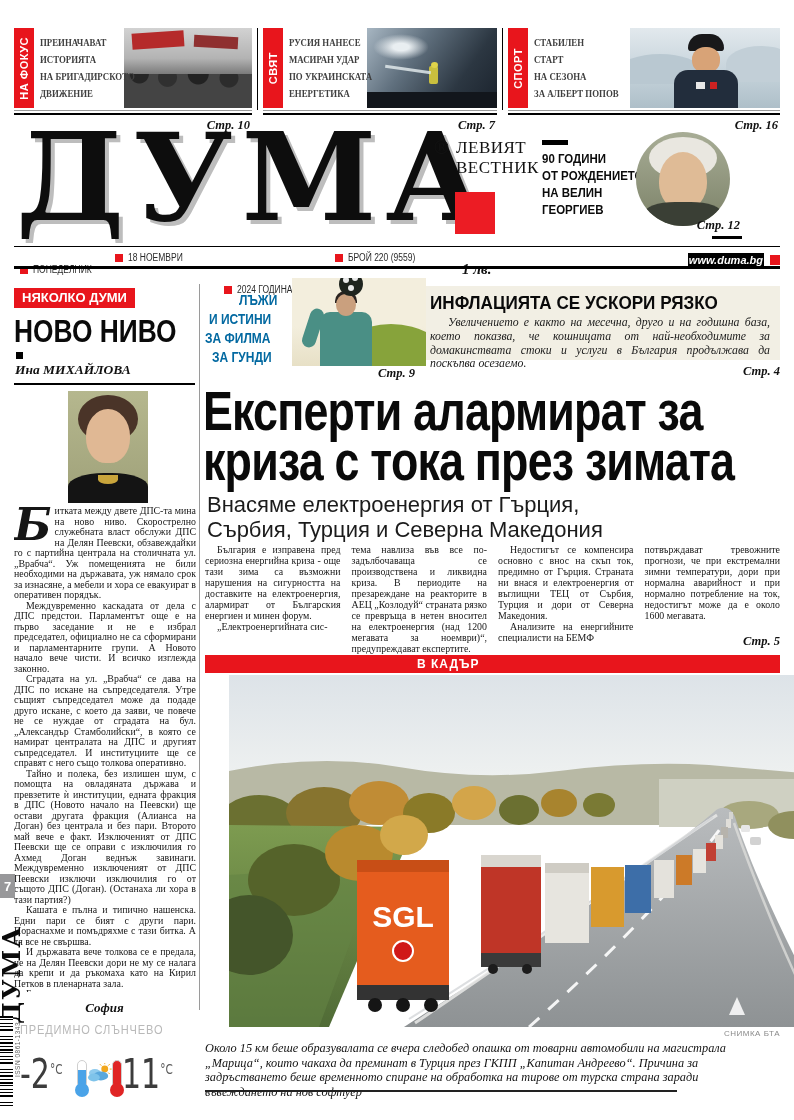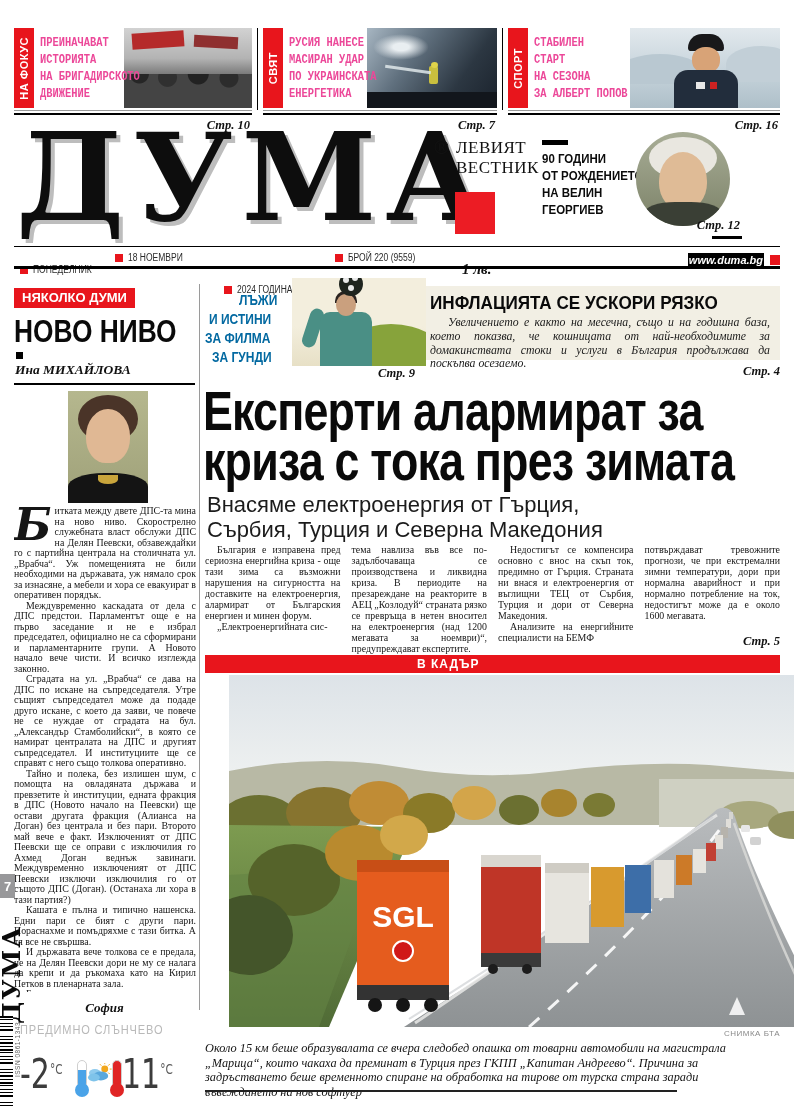--- a/index.html
+++ b/index.html
@@ -9,21 +9,21 @@
   .cx85{display:inline-block;transform:scaleX(.85);transform-origin:0 50%;white-space:nowrap;}
   .cx90{display:inline-block;transform:scaleX(.90);transform-origin:0 50%;white-space:nowrap;}
 
   
   .teaser{position:absolute;top:28px;height:80px;}
   .t-label{position:absolute;left:0;top:0;width:20px;height:80px;background:#e8151c;
            display:flex;align-items:center;justify-content:center;}
   .t-label span{writing-mode:vertical-rl;transform:rotate(180deg);color:#fff;
            font-family:"Liberation Sans",sans-serif;font-weight:bold;font-size:11px;letter-spacing:.5px;}
   .t-lines{position:absolute;left:26px;top:6px;z-index:3;
-           font-family:Liberation Mono, monospace;font-weight:bold;font-size:13px;line-height:17px;color:#ec4899;}
+           font-family:Liberation Serif, serif;font-weight:bold;font-size:11px;line-height:17px;color:#404040;}
   .t-photo{position:absolute;top:0;height:80px;z-index:1;overflow:hidden;}
   .t-rule{position:absolute;left:0;top:82px;width:100%;border-top:1px solid #9a9a9a;border-bottom:2.5px solid #000;height:2px;}
   .t-page{position:absolute;right:2px;top:90px;font-weight:bold;font-style:italic;font-size:12.5px;}
   .t-div{position:absolute;top:28px;width:1px;height:82px;background:#000;}
 
   
   .logo{position:absolute;left:16px;top:118px;font-family:"DejaVu Serif",serif;font-weight:bold;
         font-size:122px;line-height:118px;letter-spacing:9px;color:#0d0d0d;
         text-shadow:4px 4px 0 #bdbdbd;}
   .reg{position:absolute;left:432px;top:136px;font-size:19px;font-family:"DejaVu Serif",serif;}
@@ -333,21 +333,21 @@
         <i style="left:9px;top:13px;"></i>
     </div>
   </div>
   <div class="film-page">Стр. 9</div>
 
   <div class="akcent">
     <div class="ak-label">
         <span>АКЦЕНТ</span>
       </div>
     <div class="ak-title"><span class="cx90">ИНФЛАЦИЯТА СЕ УСКОРИ РЯЗКО</span></div>
-    <div class="ak-text">Увеличението е както на месечна, също и на годишна база, което показва, че кошницата от най-необходимите за домакинствата стоки и услуги в България продължава да поскъпва осезаемо.</div>
+    <div class="ak-text">Увеличението е както на месечна, друго и на годишна база, което показва, че кошницата от най-необходимите за домакинствата стоки и услуги в България продължава да поскъпва осезаемо.</div>
   </div>
   <div class="ak-page">Стр. 4</div>
 
   <div class="headline">
     <div><span class="cx80">Експерти алармират за</span></div>
     <div><span class="cx80">криза с тока през зимата</span></div>
   </div>
   <div class="subhead">
     <div>Внасяме електроенергия от Гърция,</div>
     <div>Сърбия, Турция и Северна Македония</div>

